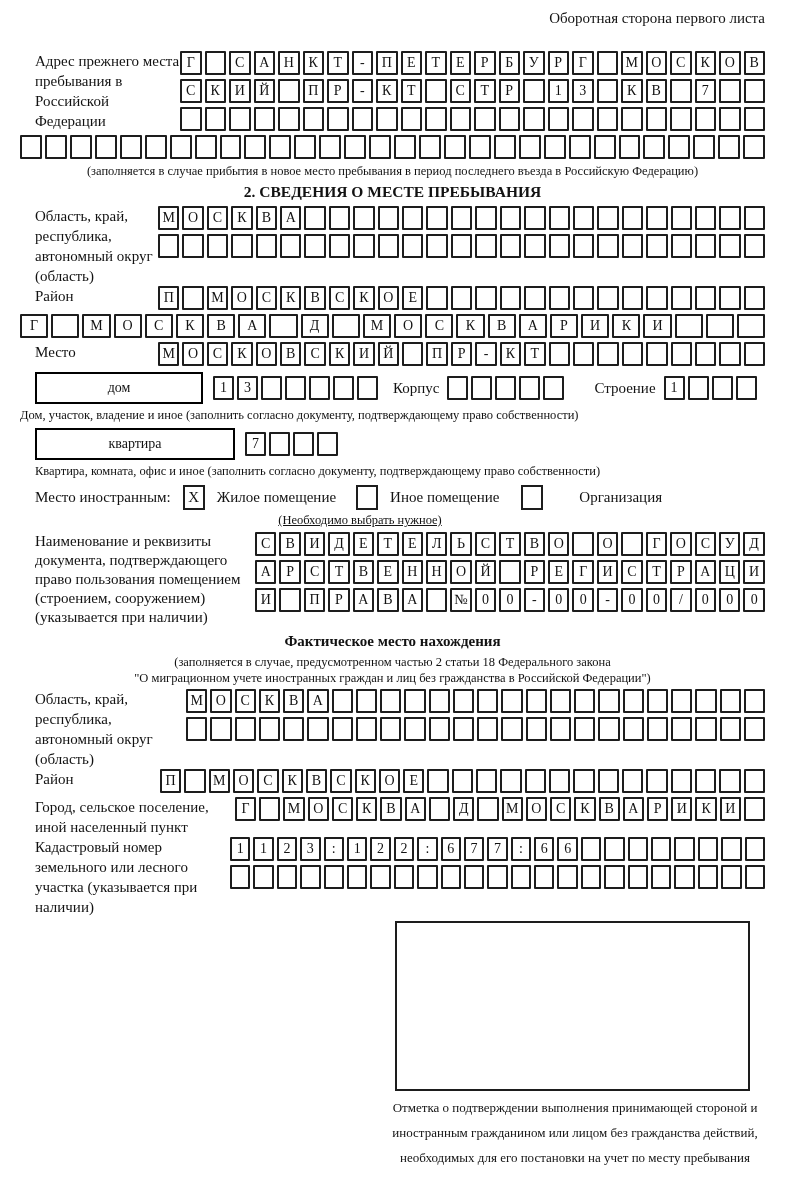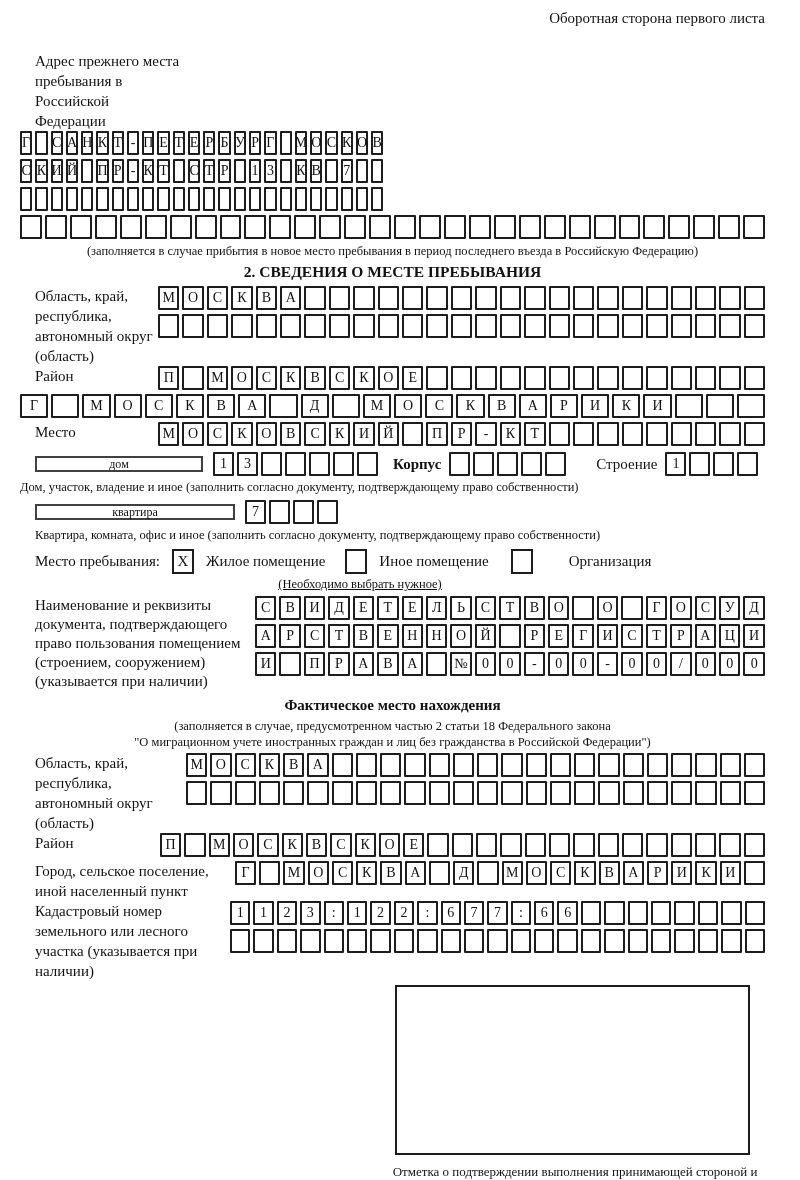--- a/index.html
+++ b/index.html
@@ -13,38 +13,38 @@
   .cellrow{display:flex;gap:3px;margin-bottom:4px;}
   .cellrow .cell{flex:1;min-width:0;}
   .cell{height:24px;box-sizing:border-box;border:2px solid #1d1d1d;border-radius:1px;
         display:flex;align-items:center;justify-content:center;
         font-size:14px;line-height:1;background:#fff;}
   .cellrow-fixed{display:flex;gap:3px;}
   .cellrow-fixed .cell{flex:none;width:21px;}
   .note{font-size:12.5px;line-height:16px;}
   .note-c{text-align:center;}
   .h2{font-weight:bold;font-size:15.5px;text-align:center;line-height:20px;}
-  .namebox{box-sizing:border-box;border:2px solid #404040;height:16px;display:flex;
-           align-items:center;justify-content:center;font-size:12px;flex:none;}
+  .namebox{box-sizing:border-box;border:2px solid #000000;height:32px;display:flex;
+           align-items:center;justify-content:center;font-size:14px;flex:none;}
   .chk{box-sizing:border-box;border:2px solid #1d1d1d;width:22px;height:25px;
        display:inline-flex;align-items:center;justify-content:center;
        font-size:15px;flex:none;}
   .inl{display:flex;align-items:center;}
   .stamp-box{box-sizing:border-box;border:2px solid #1d1d1d;width:355px;height:170px;
              margin-left:375px;background:#fff;}
   .stamp-cap{width:430px;margin-left:340px;text-align:center;font-size:13px;line-height:25px;margin-top:4px;}
 </style>
 </head>
 <body>
 
 <div class="page">
 
   <div class="hdr-note">Оборотная сторона первого листа</div>
 
-  <div class="frow" style="margin-top:24px;flex-direction:column;">
+  <div class="frow" style="margin-top:24px;">
     <div class="lbl" style="width:160px;">Адрес прежнего места пребывания в Российской Федерации</div>
     <div class="cellcol">
       <div class="cellrow">
           <span class="cell">Г</span>
           <span class="cell"></span>
           <span class="cell">С</span>
           <span class="cell">А</span>
           <span class="cell">Н</span>
           <span class="cell">К</span>
           <span class="cell">Т</span>
@@ -317,21 +317,21 @@
     <div class="namebox" style="width:168px;">дом</div>
     <div class="cellrow-fixed" style="margin-left:10px;">
         <span class="cell">1</span>
         <span class="cell">3</span>
         <span class="cell"></span>
         <span class="cell"></span>
         <span class="cell"></span>
         <span class="cell"></span>
         <span class="cell"></span>
       </div>
-    <div class="lbl" style="padding-right:8px;width:auto;font-weight:bold;">Корпус</div>
+    <div class="lbl" style="padding-right:8px;width:auto;">Корпус</div>
     <div class="cellrow-fixed">
         <span class="cell"></span>
         <span class="cell"></span>
         <span class="cell"></span>
         <span class="cell"></span>
         <span class="cell"></span>
       </div>
     <div class="lbl" style="padding-left:30px;padding-right:8px;width:auto;">Строение</div>
     <div class="cellrow-fixed">
         <span class="cell">1</span>
@@ -347,21 +347,21 @@
     <div class="cellrow-fixed" style="margin-left:10px;">
         <span class="cell">7</span>
         <span class="cell"></span>
         <span class="cell"></span>
         <span class="cell"></span>
       </div>
   </div>
   <div class="note" style="margin-left:15px;margin-top:3px;">Квартира, комната, офис и иное (заполнить согласно документу, подтверждающему право собственности)</div>
 
   <div class="inl" style="margin-left:15px;margin-top:6px;gap:12px;">
-    <span style="font-size:15px;">Место пребывания:</span>
+    <span style="font-size:15px;">Место иностранным:</span>
     <span class="chk">X</span>
     <span style="font-size:15px;">Жилое помещение</span>
     <span class="chk" style="margin-left:8px;"></span>
     <span style="font-size:15px;">Иное помещение</span>
     <span class="chk" style="margin-left:10px;"></span>
     <span style="font-size:15px;margin-left:24px;">Организация</span>
   </div>
   <div class="note" style="text-align:center;width:480px;margin-left:100px;margin-top:2px;text-decoration:underline;">(Необходимо выбрать нужное)</div>
 
   <div class="frow" style="margin-top:4px;">

